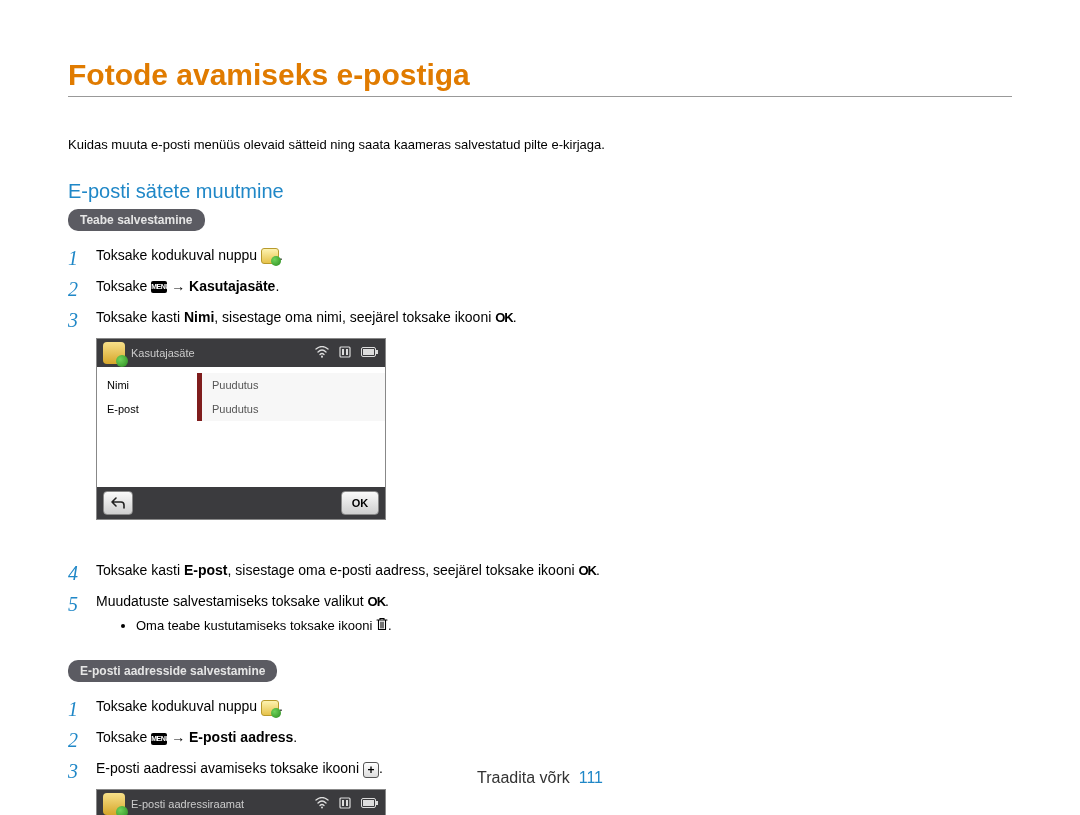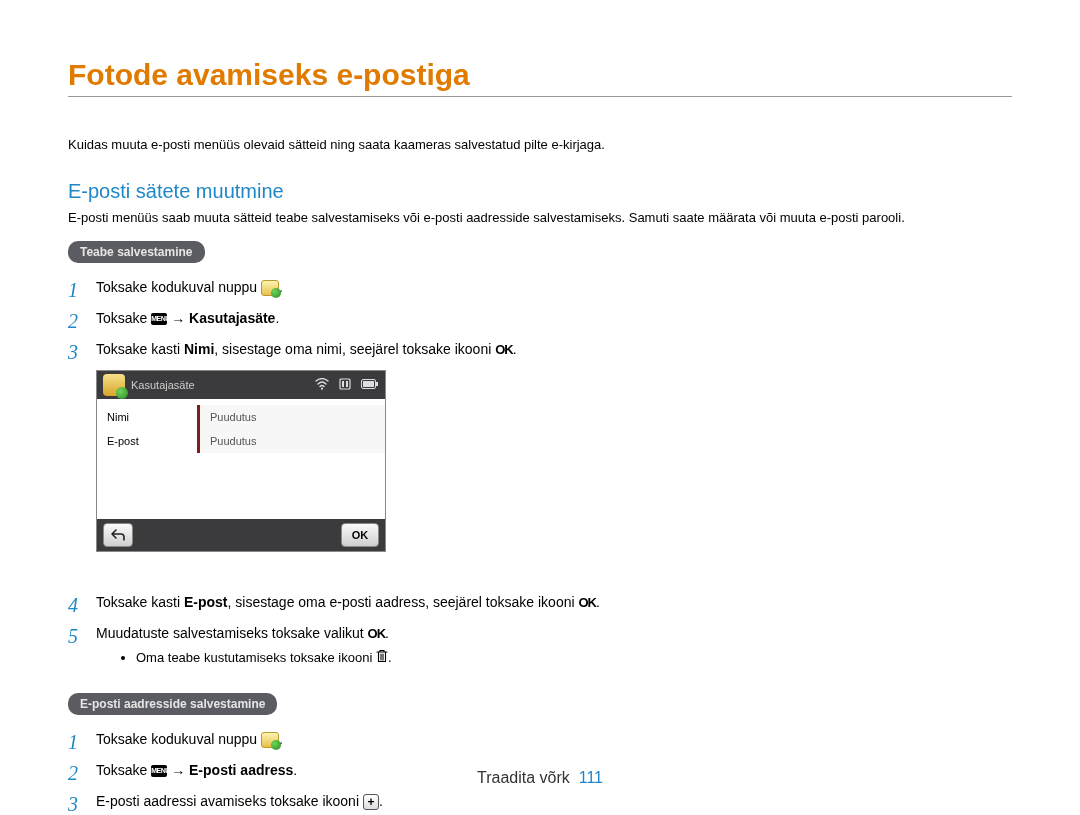--- a/index.html
+++ b/index.html
@@ -155,21 +155,21 @@
   .dev-header .spacer { flex:1; }
   .dev-header .stat { font-size: 12px; color:#ddd; margin-left:4px;}
   .dev-body {
     height: 120px;
     background: #fff;
     font-size: 11px;
   }
   .dev-body.rows { padding-top: 6px;}
   .dev-row { display:flex; border-bottom: 0px solid #eee; }
   .dev-row .lab { width: 100px; padding: 6px 10px; }
-  .dev-row .val { flex:1; padding: 6px 10px; background:#f7f7f7; color:#555; border-left:3px solid #7f1d1d;}
+  .dev-row .val { flex:1; padding: 6px 10px; background:#f7f7f7; color:#555; border-left:5px solid #7f1d1d;}
   .dev-footer {
     background: #3b3b3e;
     display:flex;
     justify-content: space-between;
     padding: 4px 6px;
   }
   .dev-btn {
     width: 30px; height: 24px;
     background: linear-gradient(#fafafa,#cfcfcf);
     border: 1px solid #888;
@@ -209,21 +209,20 @@
 <body>
 
 <div class="page">
   <h1 class="title">Fotode avamiseks e-postiga</h1>
   <p class="intro">Kuidas muuta e-posti menüüs olevaid sätteid ning saata kaameras salvestatud pilte e-kirjaga.</p>
 
   <div class="columns">
 
     <div class="col">
       <h2 class="section">E-posti sätete muutmine</h2>
-      <p class="section-desc">E-posti menüüs saab muuta sätteid teabe salvestamiseks või e-posti aadresside salvestamiseks. Samuti saate määrata või muuta e-posti parooli.</p>
 
       <span class="pill">Teabe salvestamine</span>
 
       <ol class="steps">
         <li>
           <span>Toksake kodukuval nuppu </span><span class="home-icon"></span><span>.</span>
         </li>
         <li>
           <span>Toksake </span><span class="menu-chip">MENU</span><span> → </span><b>Kasutajasäte</b><span>.</span>
         </li>

